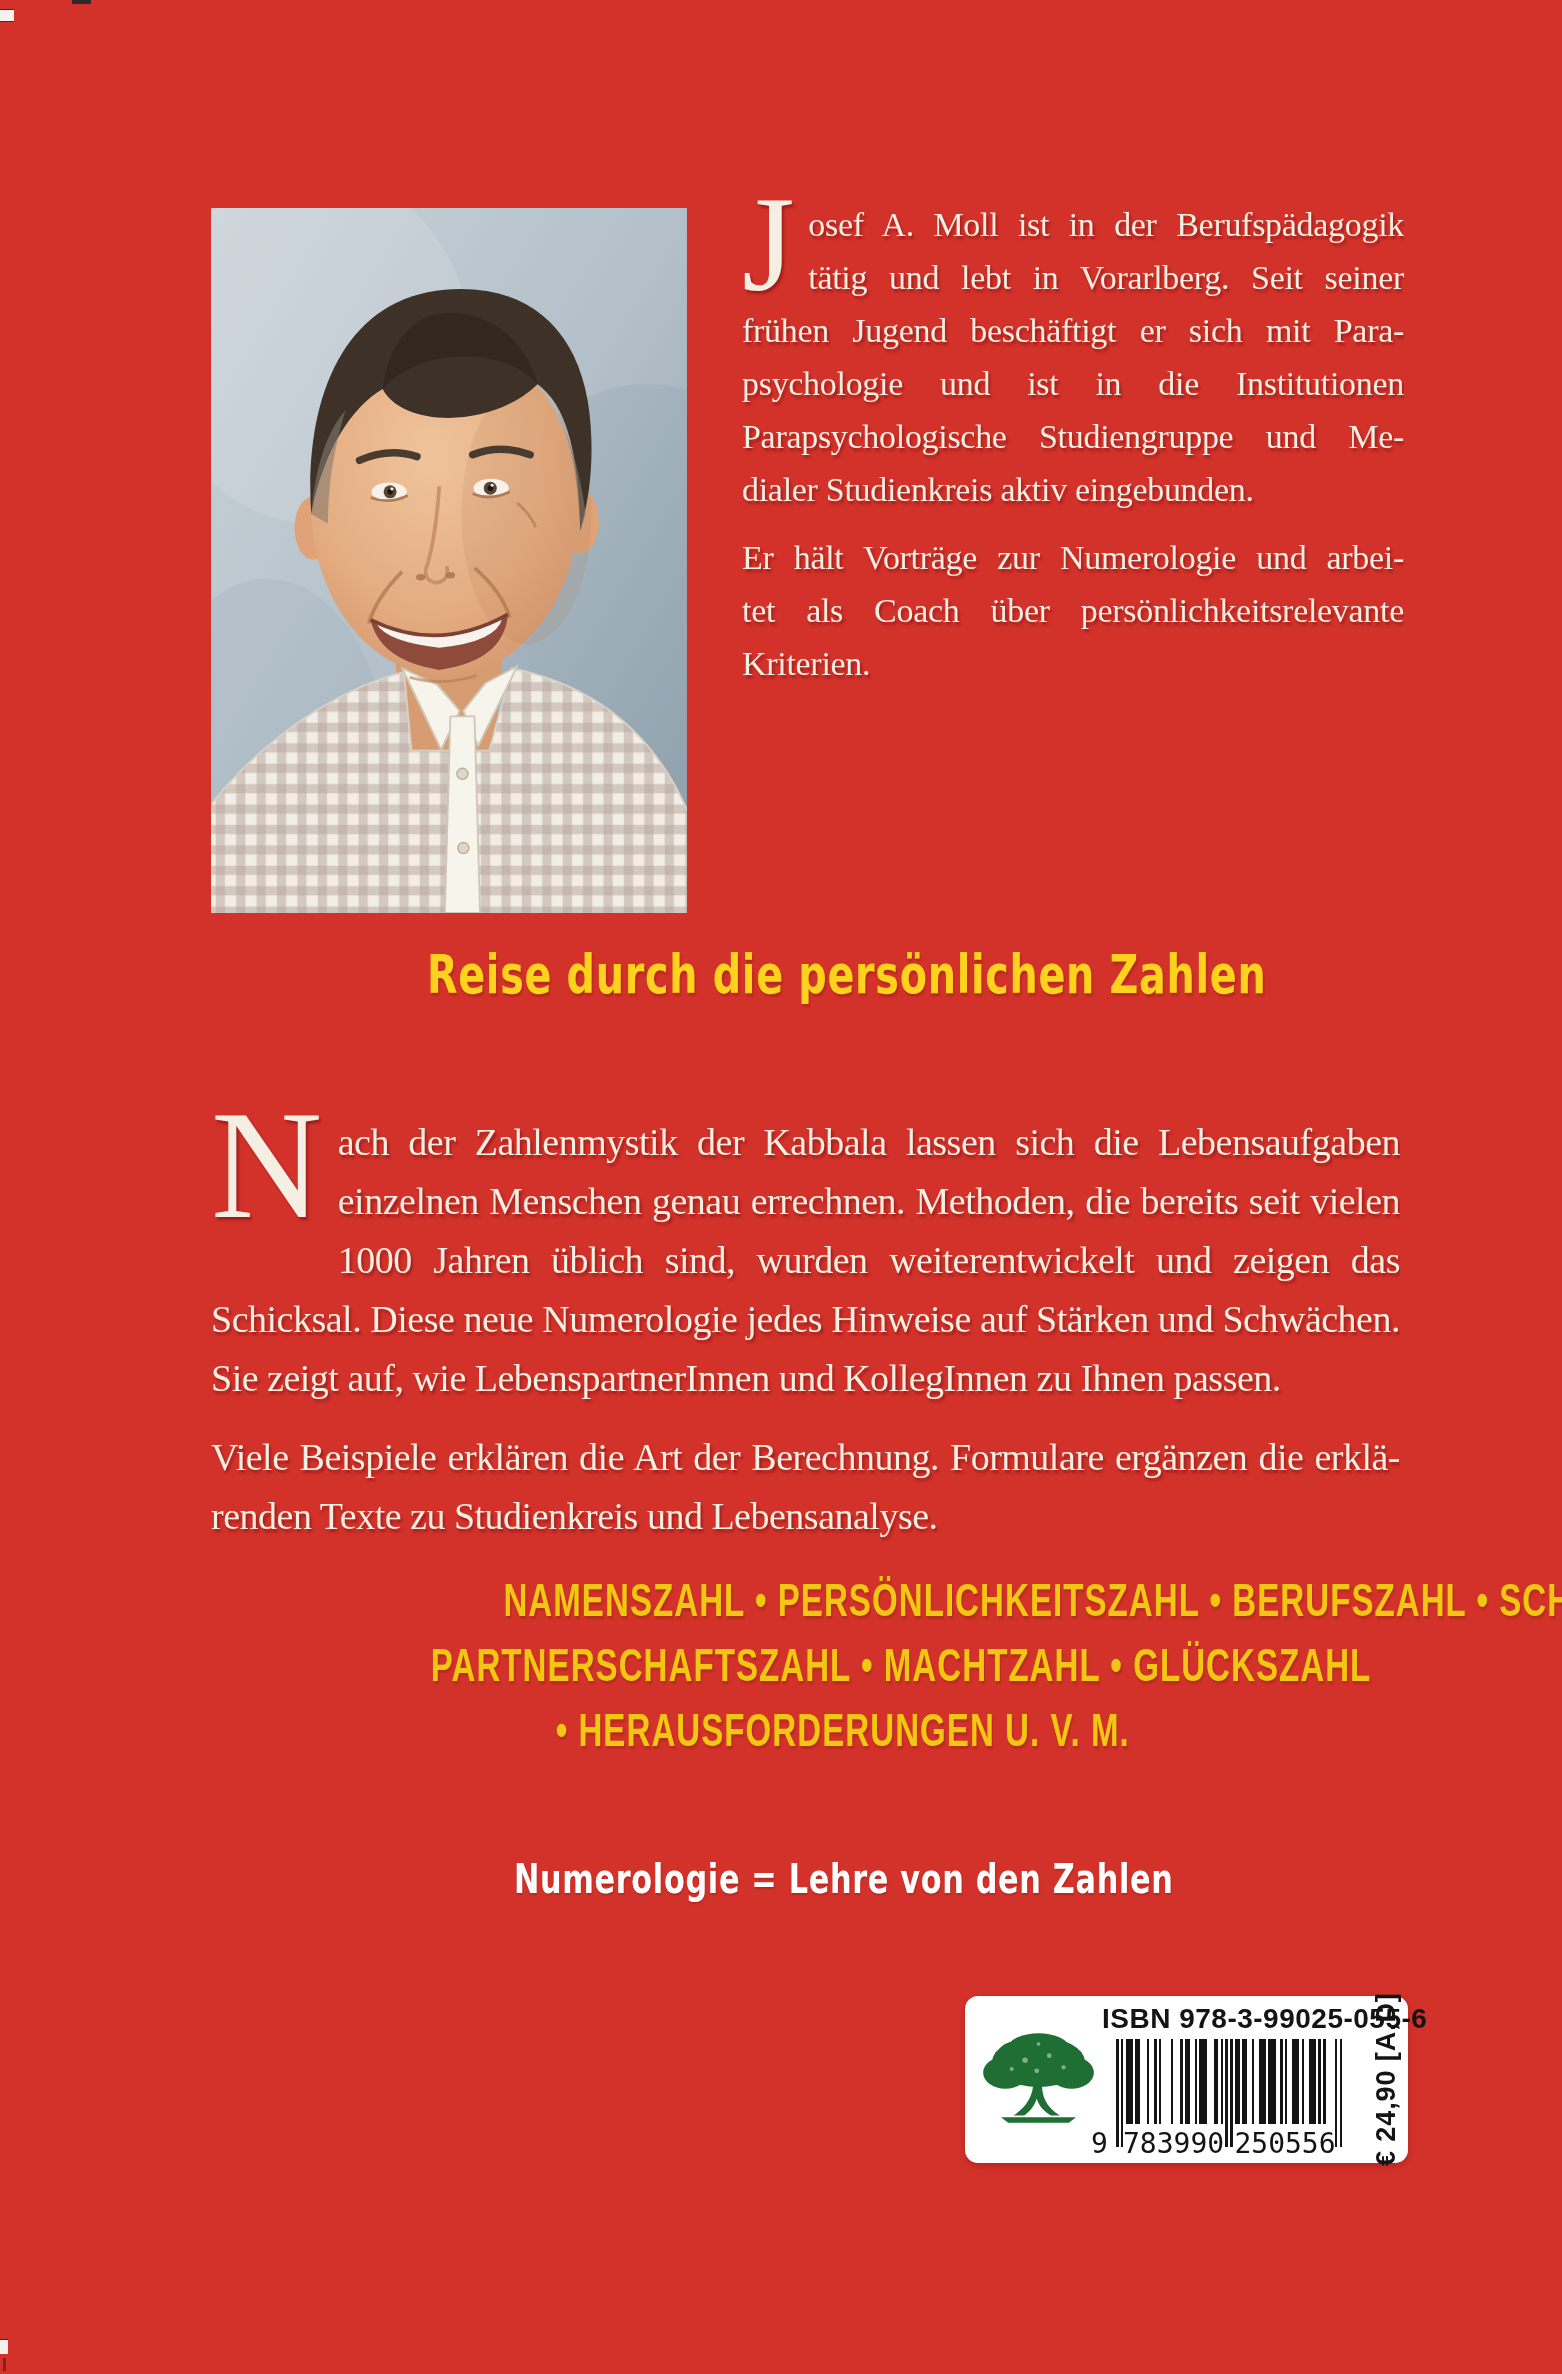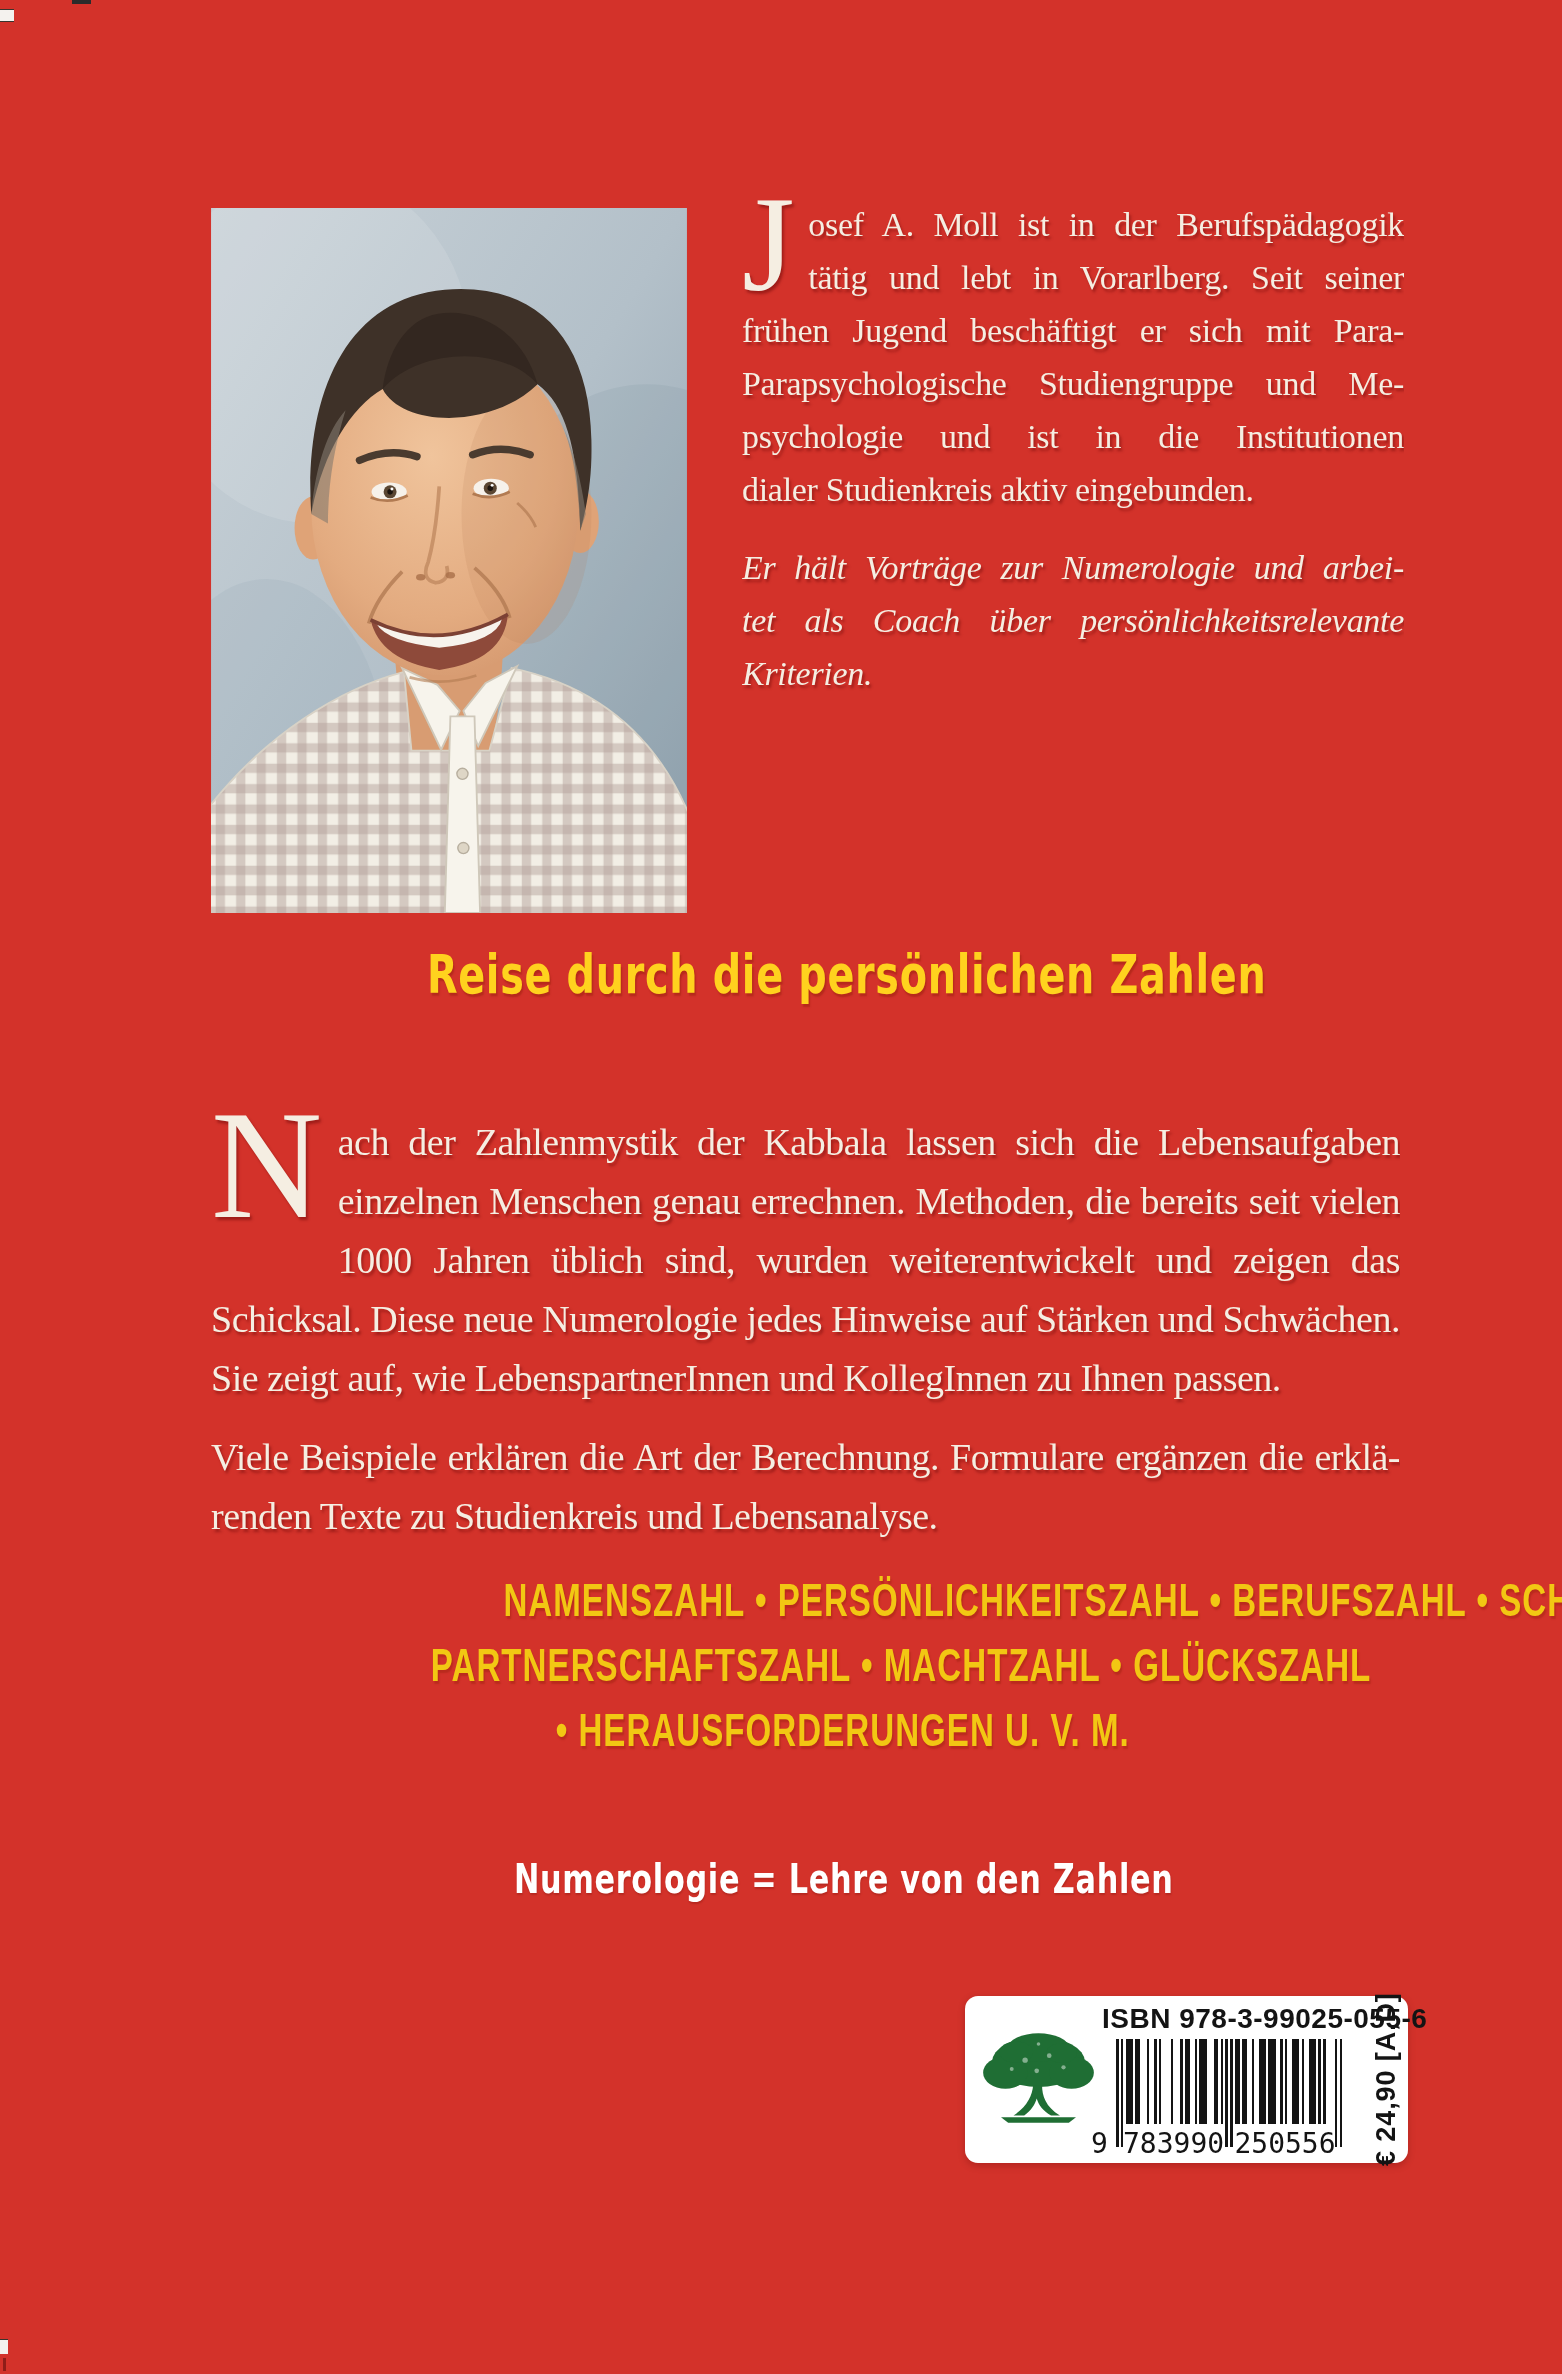--- a/index.html
+++ b/index.html
@@ -14,21 +14,21 @@
 
   
   .serif-text { color:#f5eee2; text-shadow:1.9px 2.8px 2.8px rgba(95,5,5,0.45); }
   .jline { text-align:justify; text-align-last:justify; overflow:hidden; white-space:normal; }
   .jline.last { text-align-last:left; }
   .drop { float:left; }
 
   .bio { position:absolute; left:742px; top:198px; width:662px; font-size:34px; letter-spacing:-0.3px; }
   .bio .jline { height:53px; line-height:53px; }
   .bio .drop { font-size:135px; height:106px; line-height:93px; margin-right:14px; }
-  .bio-p2 { margin-top:25px;font-style:italic; }
+  .bio-p2 { margin-top:15px; }
 
   .blurb { position:absolute; left:211px; top:1113px; width:1189px; font-size:38px; letter-spacing:-0.5px; }
   .blurb .jline { height:59px; line-height:59px; }
   .blurb .drop { font-size:154px; height:119px; line-height:104px; margin-right:16px; }
   .blurb-p2 { margin-top:20px; }
 
   
   .heading { position:absolute; left:211px; top:944px; width:1189px; text-align:center; padding-left:41px; }
   .heading span {
     display:inline-block; transform:scaleX(0.75); transform-origin:50% 50%;
@@ -168,22 +168,22 @@
       <path d="M214,506 Q250,516 286,504" stroke="#b27b52" stroke-width="3" fill="none" opacity="0.6"></path>
     </svg>
   </figure>
 
   <section class="bio serif-text" style="color: rgb(245, 238, 226);">
     <div>
       <span class="drop">J</span>
       <div class="jline">osef A. Moll ist in der Berufspädagogik</div>
       <div class="jline">tätig und lebt in Vorarlberg. Seit seiner</div>
       <div class="jline">frühen Jugend beschäftigt er sich mit Para-</div>
+      <div class="jline">psychologie und ist in die Institutionen</div>
       <div class="jline">Parapsychologische Studiengruppe und Me-</div>
-      <div class="jline">psychologie und ist in die Institutionen</div>
       <div class="jline last">dialer Studienkreis aktiv eingebunden.</div>
     </div>
     <div class="bio-p2">
       <div class="jline">Er hält Vorträge zur Numerologie und arbei-</div>
       <div class="jline">tet als Coach über persönlichkeitsrelevante</div>
       <div class="jline last">Kriterien.</div>
     </div>
   </section>
 
   <div class="heading">

